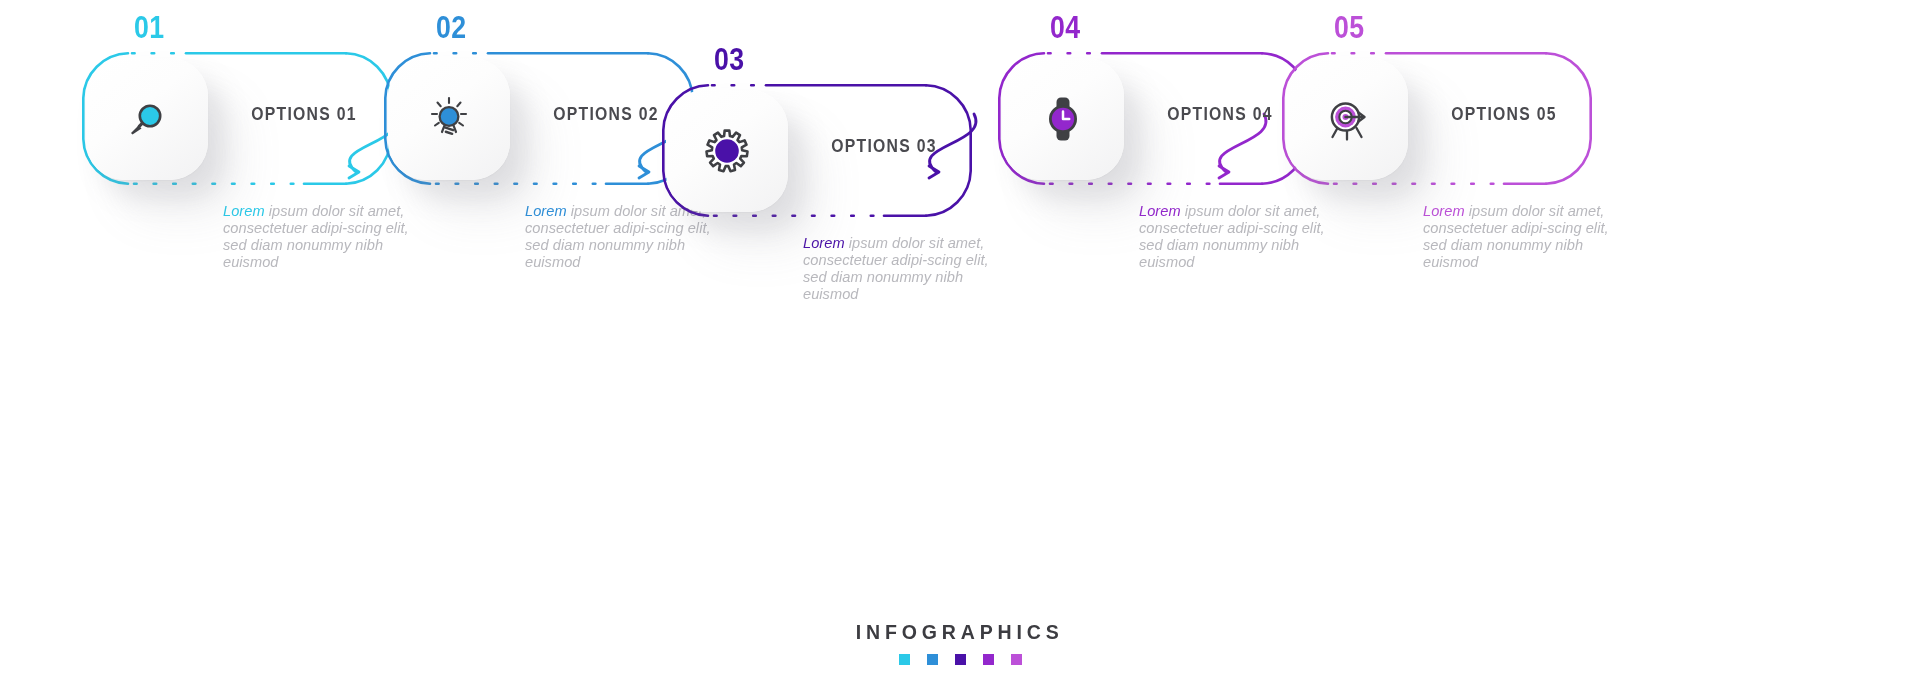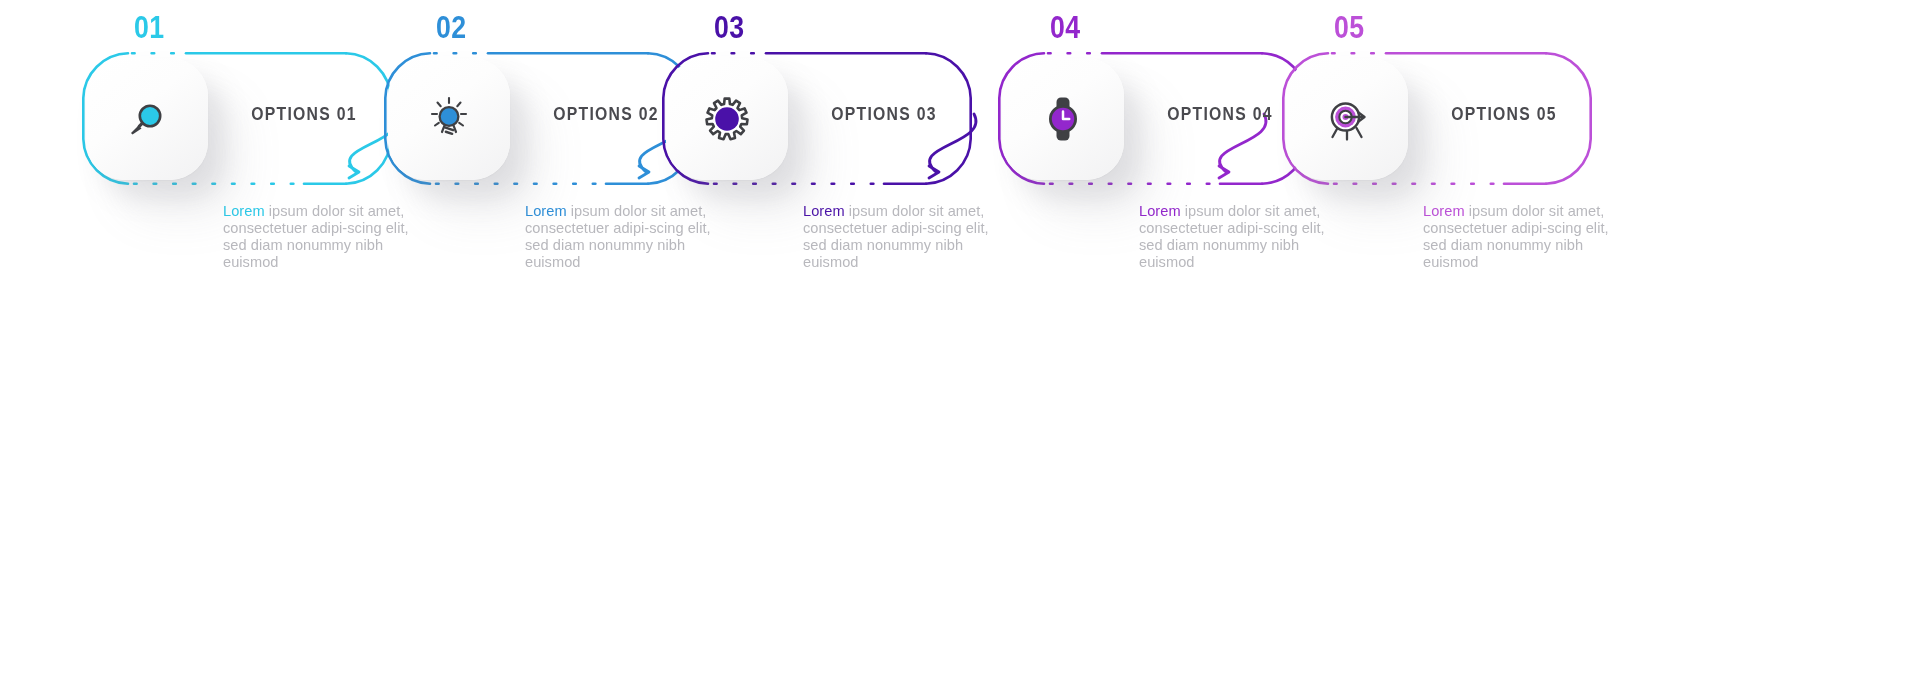--- a/index.html
+++ b/index.html
@@ -115,20 +115,21 @@
   .body-text {
     position: absolute;
     left: 161px;
     top: 203px;
     width: 205px;
     font-size: 14.6px;
     line-height: 17.1px;
     color: #b8b8bd;
     font-family: "Liberation Sans", sans-serif;
     letter-spacing: 0.05px;
+    font-style: italic;
   }
   .body-text .lead {
     font-weight: 400;
   }
 
   
   #footer {
     position: absolute;
     left: 0;
     top: 620px;
@@ -229,21 +230,21 @@
             <circle cx="25" cy="22.5" r="9.4" fill="#2E8FD8"></circle>
             <circle cx="25" cy="22.5" r="9.4" fill="none" stroke="#3f4044" stroke-width="2.3"></circle>
             <path d="M20.6 31.2 L18.0 38.0 M29.4 31.2 L32.0 38.0" stroke="#3f4044" stroke-width="2.2" stroke-linecap="round" fill="none"></path>
             <rect x="19.5" y="33.5" width="11" height="2.5" rx="1.1" fill="#3f4044" transform="rotate(18 25 34.7)"></rect>
             <rect x="20.5" y="37.6" width="9" height="2.4" rx="1.1" fill="#3f4044" transform="rotate(18 25 38.8)"></rect>
           </svg>
         </div>
         <div class="options-label">OPTIONS 02</div>
         <div class="body-text"><span class="lead" style="color: rgb(46, 143, 216);">Lorem</span><span> ipsum dolor sit amet, consectetuer adipi-scing elit, sed diam nonummy nibh euismod</span></div>
       </div>
-      <div class="step" style="left: 642px;">
+      <div class="step" style="left: 642px; margin-top: 32px;">
         <div class="step-number" style="color: rgb(74, 17, 168);">03</div>
         <div class="capsule">
           <svg viewBox="0 0 310 133">
             <path d="M 46 1.3 A 46 46 0 0 0 1.3 46 L 1.3 87 A 46 46 0 0 0 46 131.7" fill="none" stroke="#4A11A8" stroke-width="2.6" stroke-linecap="round"></path>
             <path d="M 50 1.3 L 98 1.3" fill="none" stroke="#4A11A8" stroke-width="2.6" stroke-linecap="round" stroke-dasharray="2.6 17"></path>
             <path d="M 104 1.3 L 264 1.3" fill="none" stroke="#4A11A8" stroke-width="2.6" stroke-linecap="round"></path>
             <path d="M 264 1.3 A 46 46 0 0 1 308.7 46 L 308.7 87 A 46 46 0 0 1 264 131.7" fill="none" stroke="#4A11A8" stroke-width="2.6" stroke-linecap="round"></path>
             <path d="M 52 131.7 L 216 131.7" fill="none" stroke="#4A11A8" stroke-width="2.6" stroke-linecap="round" stroke-dasharray="2.6 17"></path>
             <path d="M 222 131.7 L 264 131.7" fill="none" stroke="#4A11A8" stroke-width="2.6" stroke-linecap="round"></path>
           </svg>
@@ -302,14 +303,24 @@
             <circle cx="23.5" cy="23" r="3.0" fill="#BC50D8"></circle>
             <path d="M23.5 23 L41 23" stroke="#3f4044" stroke-width="2.5" stroke-linecap="round" fill="none"></path>
             <path d="M36.5 18.5 L42.5 23 L36.5 27.5" stroke="#3f4044" stroke-width="2.4" fill="none" stroke-linecap="round" stroke-linejoin="round"></path>
           </svg>
         </div>
         <div class="options-label">OPTIONS 05</div>
         <div class="body-text"><span class="lead" style="color: rgb(188, 80, 216);">Lorem</span><span> ipsum dolor sit amet, consectetuer adipi-scing elit, sed diam nonummy nibh euismod</span></div>
       </div>
     </div>
 
+  <div id="footer">
+    <div id="footer-title">INFOGRAPHICS</div>
+    <div id="footer-squares">
+        <div class="footer-square" style="background: rgb(43, 201, 232);"></div>
+        <div class="footer-square" style="background: rgb(46, 143, 216);"></div>
+        <div class="footer-square" style="background: rgb(74, 17, 168);"></div>
+        <div class="footer-square" style="background: rgb(147, 39, 204);"></div>
+        <div class="footer-square" style="background: rgb(188, 80, 216);"></div>
+      </div>
+  </div>
 
 </div>
 
 </body></html>

